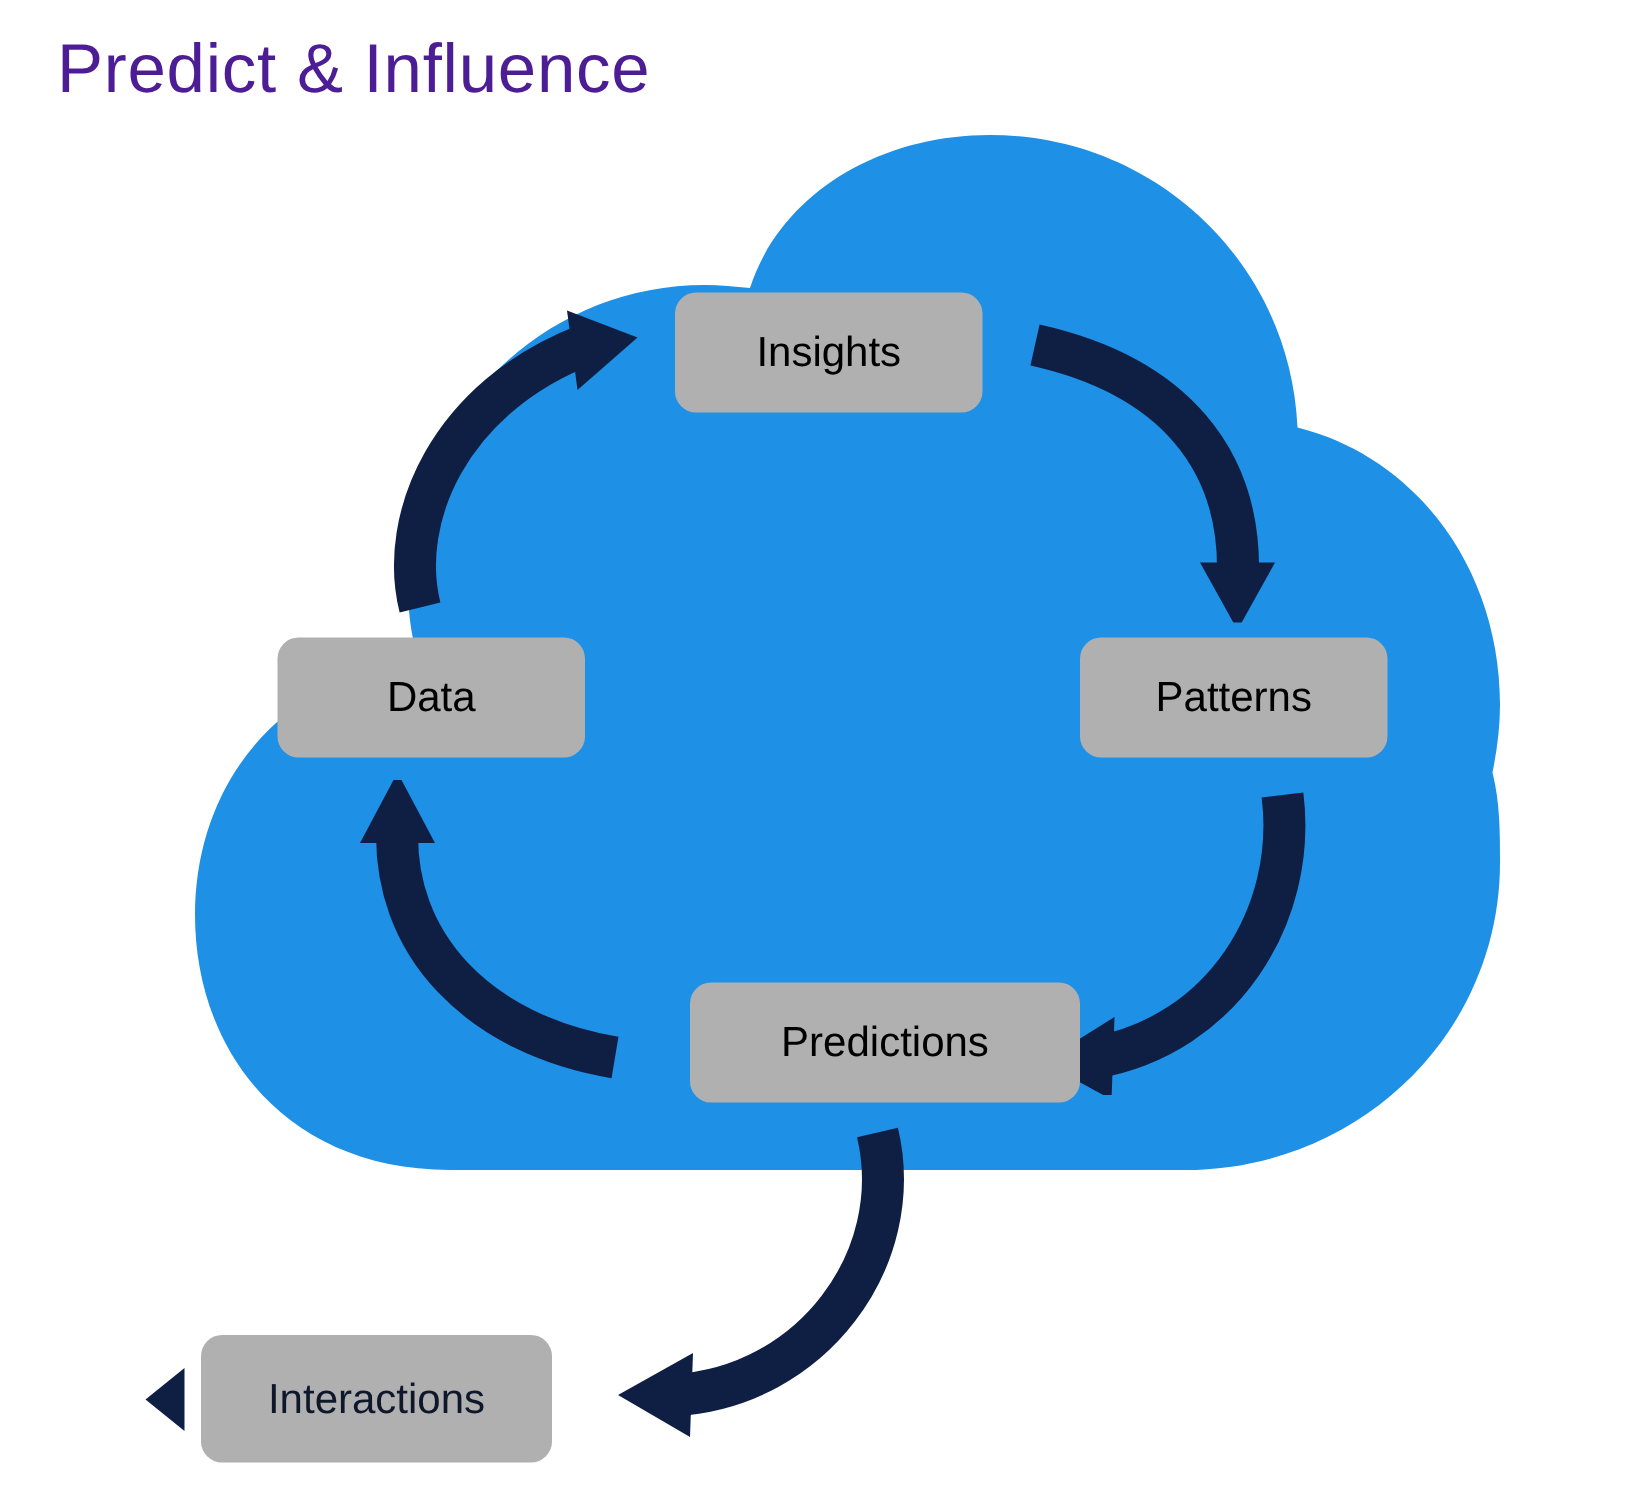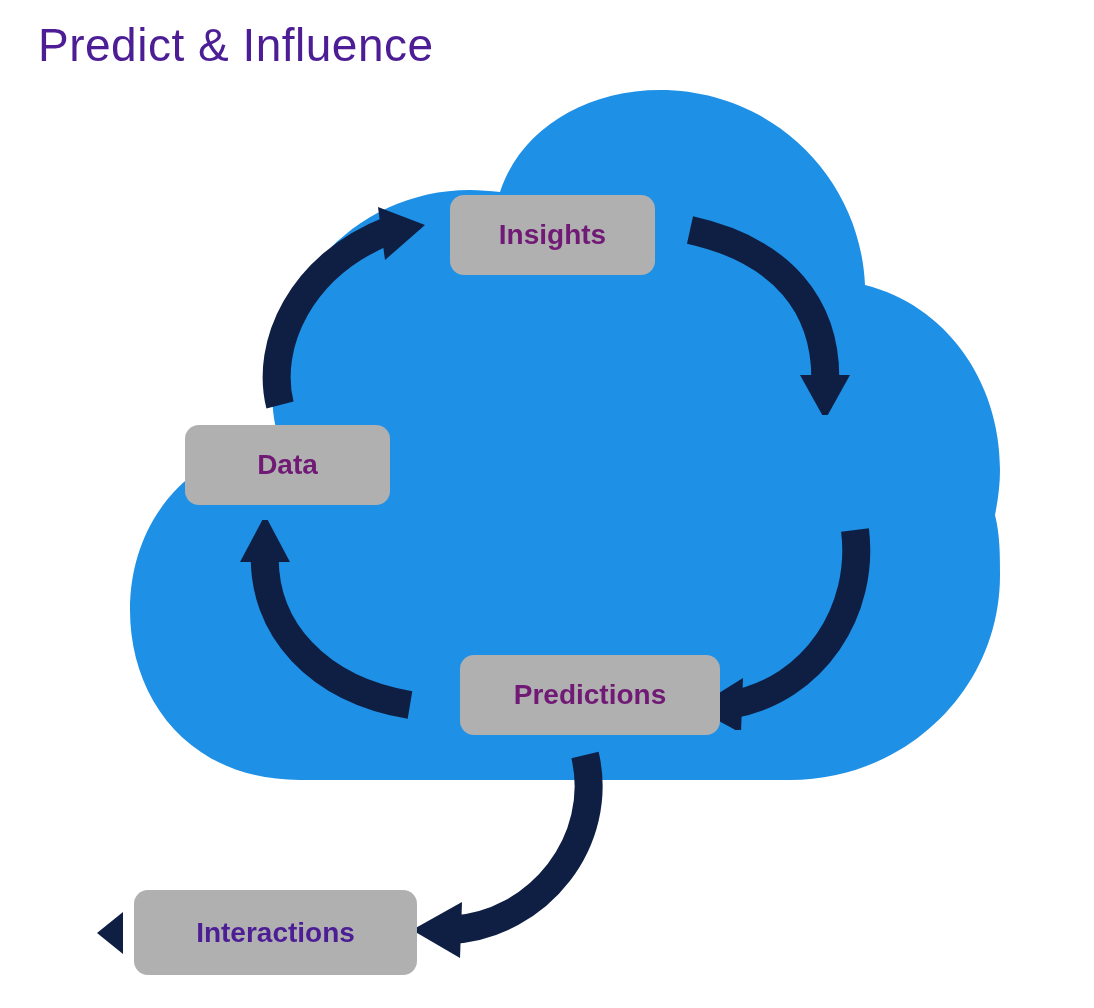--- a/index.html
+++ b/index.html
@@ -36,23 +36,23 @@
       width: 100%;
       height: 100%;
     }
     .node {
       position: absolute;
       background: #b0b0b0;
       border-radius: 14px;
       display: flex;
       align-items: center;
       justify-content: center;
-      color: #701a75;
+      color: #000000;
       font-size: 28px;
-      font-weight: 700;
+      font-weight: 400;
     }
     .node-insights {
       top: 105px;
       left: 320px;
       width: 205px;
       height: 80px;
     }
     .node-patterns {
       top: 335px;
       left: 590px;
@@ -69,30 +69,30 @@
     .node-data {
       top: 335px;
       left: 55px;
       width: 205px;
       height: 80px;
     }
     .node-interactions {
       position: absolute;
       top: 890px;
       left: 134px;
-      width: 283px;
+      width: 234px;
       height: 85px;
       background: #b0b0b0;
       border-radius: 14px;
       display: flex;
       align-items: center;
       justify-content: center;
-      color: #4c1d95;
+      color: #0f172a;
       font-size: 28px;
-      font-weight: 700;
+      font-weight: 400;
     }
     .arrow {
       position: absolute;
     }
     .arrow svg {
       display: block;
     }
     .exit-arrow {
       position: absolute;
       top: 912px;
@@ -148,20 +148,23 @@
     <svg width="200" height="210" viewBox="0 0 200 210">
       <path d="M 180 185 C 90 170 30 110 35 28" stroke="#0f1f44" stroke-width="28" fill="none" stroke-linecap="butt"></path>
       <polygon points="10,42 35,-5 60,42" fill="#0f1f44"></polygon>
     </svg>
   </div>
 
   <div class="node node-insights">
     <span>Insights</span>
   </div>
 
+  <div class="node node-patterns">
+    <span>Patterns</span>
+  </div>
 
   <div class="node node-predictions">
     <span>Predictions</span>
   </div>
 
   <div class="node node-data">
     <span>Data</span>
   </div>
 </div>
 

